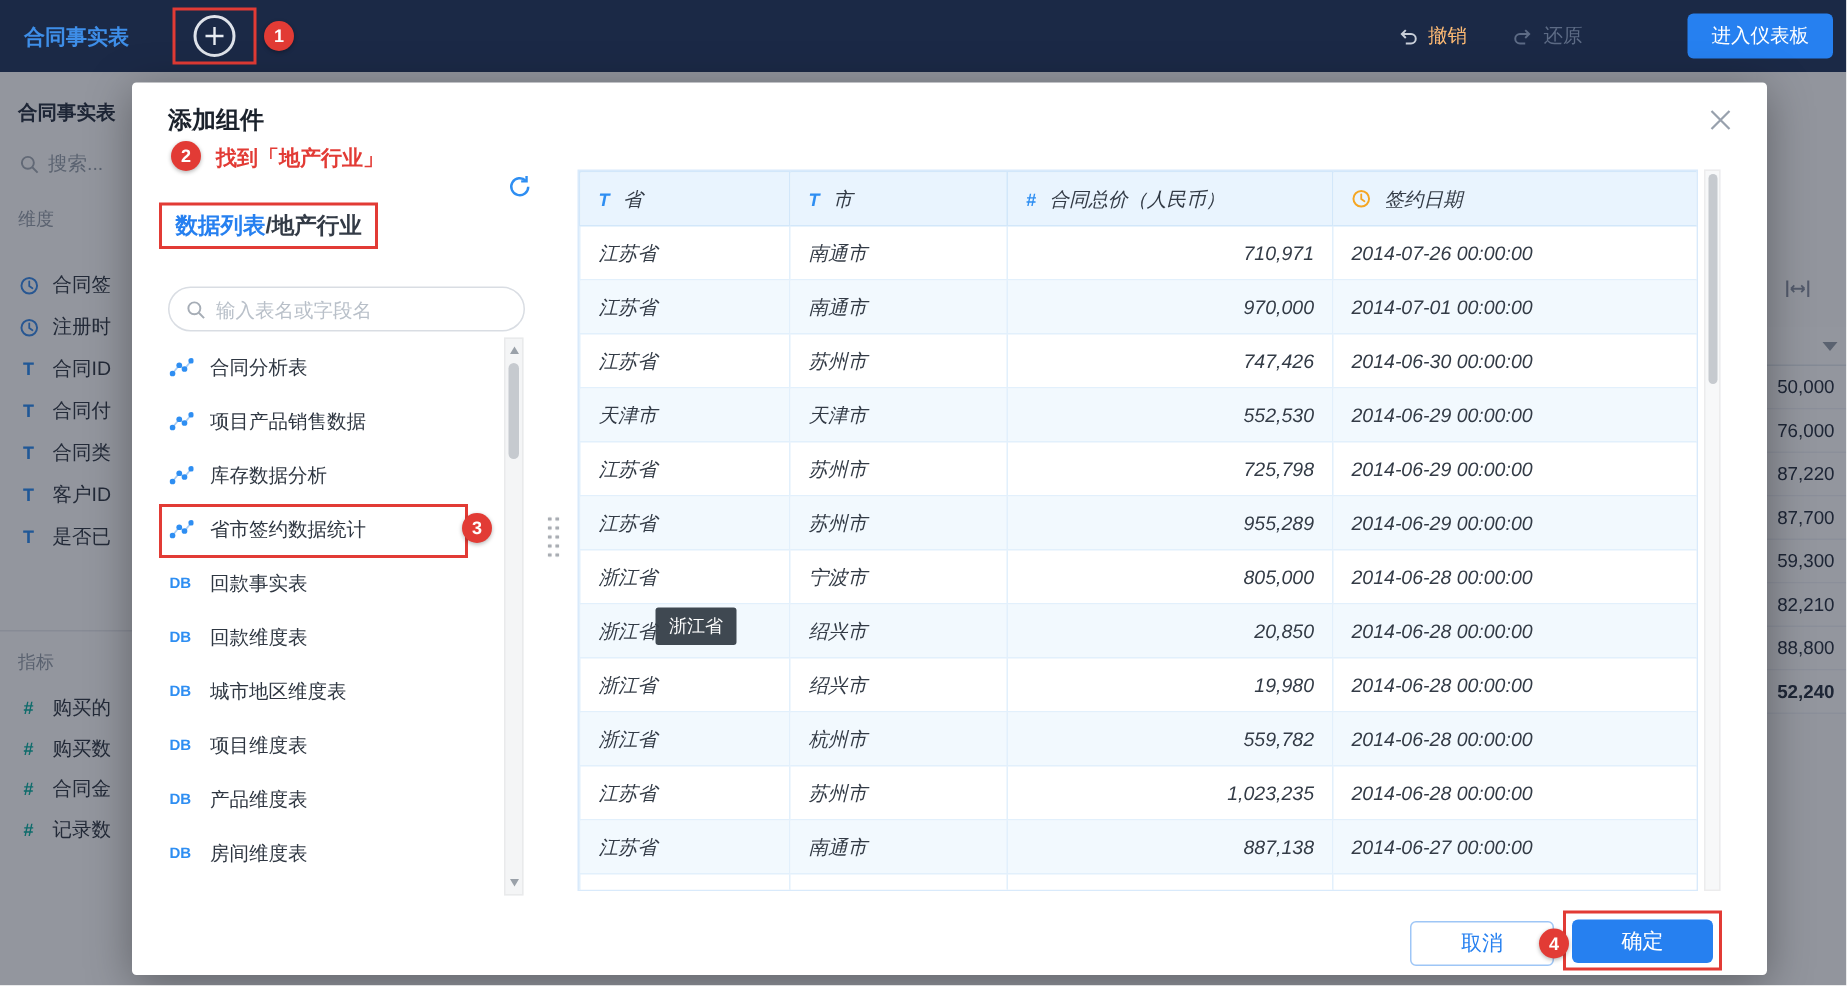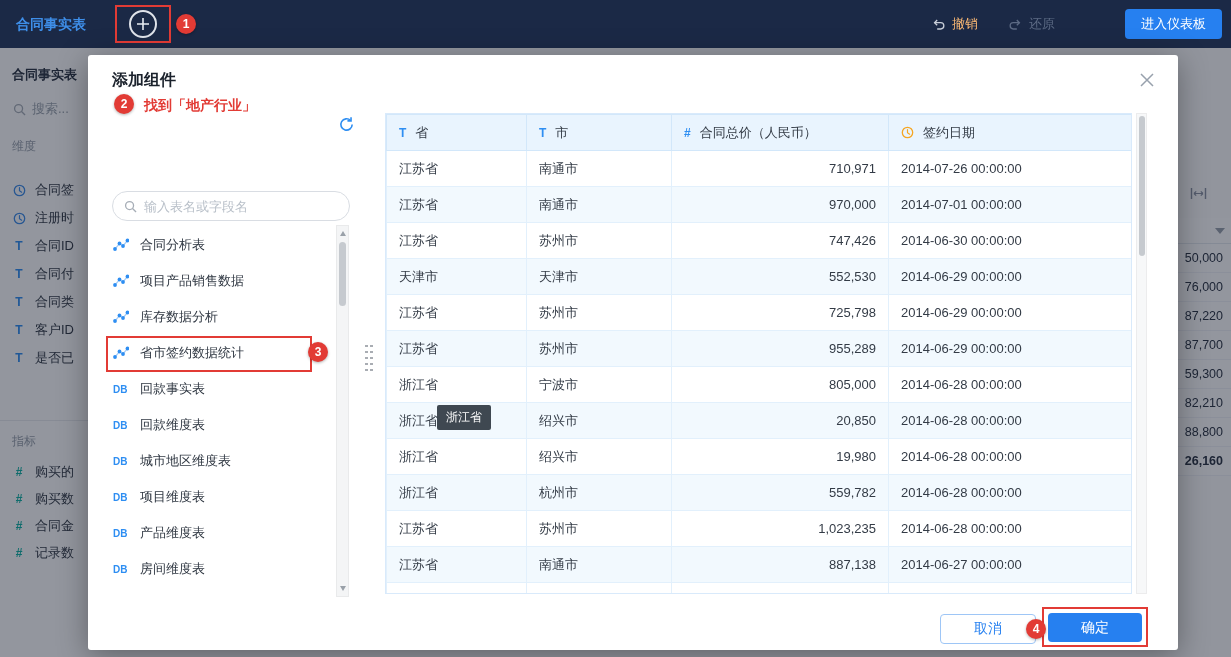--- a/index.html
+++ b/index.html
@@ -69,21 +69,21 @@
 
   .m-scroll { position:absolute; left:248px; top:170px; width:13px; height:372px; background:#f4f5f6; border:1px solid #e9eaeb; }
   .scr-up, .scr-down { position:absolute; left:2.5px; width:0; height:0; border-left:3.5px solid transparent; border-right:3.5px solid transparent; }
   .scr-up { top:5px; border-bottom:5px solid #9aa1a9; }
   .scr-down { bottom:5px; border-top:5px solid #9aa1a9; }
   .scr-thumb { position:absolute; left:2px; top:16px; width:7px; height:64px; background:#c6cacf; border-radius:4px; }
 
   .m-handle { position:absolute; left:276px; top:288px; width:10px; height:30px; cursor:col-resize;
     background-image:radial-gradient(circle, #a9adb3 1.2px, transparent 1.4px); background-size:5px 6px; }
 
-  .m-table-wrap { position:absolute; left:297px; top:58px; width:747px; height:481px; overflow:hidden; border:1px solid #d9eafb; background:#fff; }
+  .m-table-wrap { position:absolute; left:297px; top:58px; width:747px; height:481px; overflow:hidden; border:1px solid #d9eafb; background:#fff;font-style:italic; }
   .m-table { border-collapse:collapse; table-layout:fixed; width:745px; }
   .m-table th { height:36px; background:#e9f4fe; font-size:13px; font-weight:400; color:#333b46; text-align:left; padding:0 0 0 12px; border:1px solid #d2e7fa; white-space:nowrap; overflow:hidden; }
   .m-table td { height:36px; font-size:13px; color:#333b46; padding:0 12px; border:1px solid #e2f0fc; background:#fff; white-space:nowrap; overflow:hidden; }
   .m-table tbody tr:nth-child(even) td { background:#f2f9fe; }
   .m-table tbody tr.partial td { background:#fff; }
   .m-table td.num { text-align:right; }
   .hic { display:inline-block; margin-right:9px; vertical-align:middle; line-height:0; }
   .hic-T, .hic-num { color:#2e8ef2; font-weight:700; font-size:12px; line-height:normal; }
   .hlabel { vertical-align:middle; }
 
@@ -188,21 +188,21 @@
         <span class="tri-down"></span>
       </div>
       <div>
           <div class="bgr-cell">50,000</div>
           <div class="bgr-cell">76,000</div>
           <div class="bgr-cell">87,220</div>
           <div class="bgr-cell">87,700</div>
           <div class="bgr-cell">59,300</div>
           <div class="bgr-cell">82,210</div>
           <div class="bgr-cell">88,800</div>
-          <div class="bgr-cell bold">26,160</div>
+          <div class="bgr-cell bold">52,240</div>
         </div>
     </div>
   </div>
 
   <div class="overlay"></div>
 
   <div class="topbar">
     <span class="tb-title">合同事实表</span>
     <div class="tb-addbox">
       <div class="tb-add">
@@ -239,20 +239,23 @@
     <div class="m-title">添加组件</div>
     <div class="m-close">
       <svg width="14" height="14" viewBox="0 0 14 14">
           <path d="M1 1l12 12M13 1L1 13" stroke="#98a1ad" stroke-width="1.5"></path>
         </svg>
     </div>
 
     <div class="badge badge2">2</div>
     <div class="anno-text">找到「地产行业」</div>
 
+    <div class="bc-box">
+      <span class="bc-root">数据列表</span><span class="bc-cur">/地产行业</span>
+    </div>
 
     <div class="m-refresh">
       <svg width="17" height="17" viewBox="0 0 18 18">
           <path d="M15 9a6 6 0 1 1-1.7-4.2" fill="none" stroke="#2e8ef2" stroke-width="1.7"></path>
           <path d="M13.8 1.4v3.8H10" fill="none" stroke="#2e8ef2" stroke-width="1.7"></path>
         </svg>
     </div>
 
     <div class="m-search">
       <span style="line-height:0">

